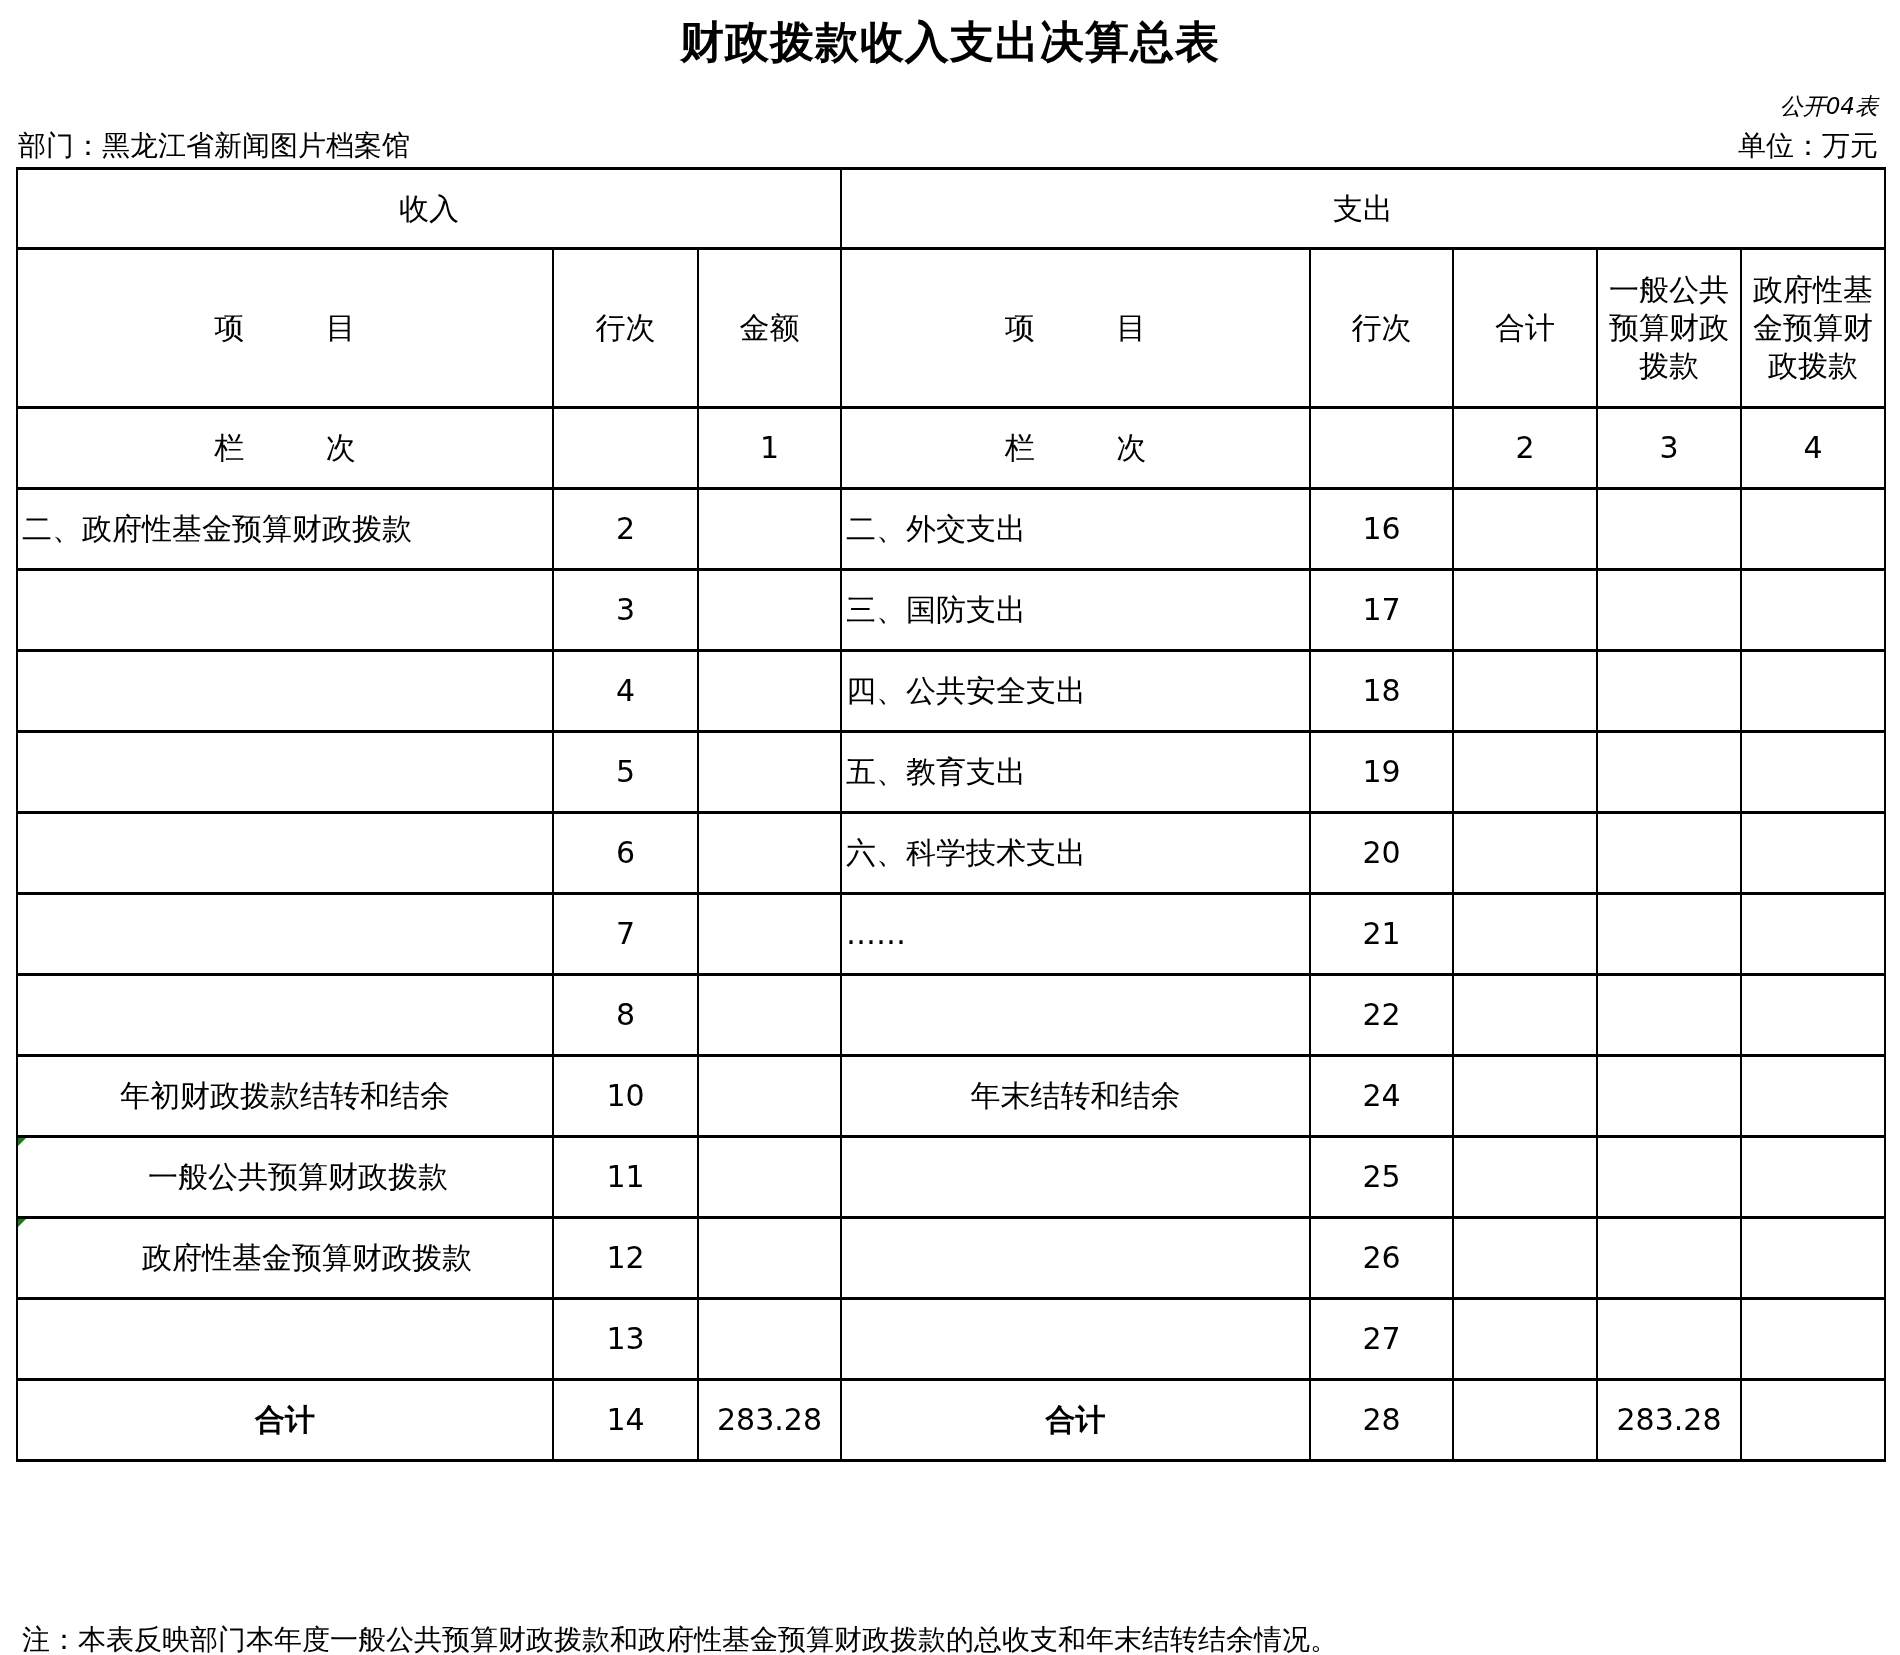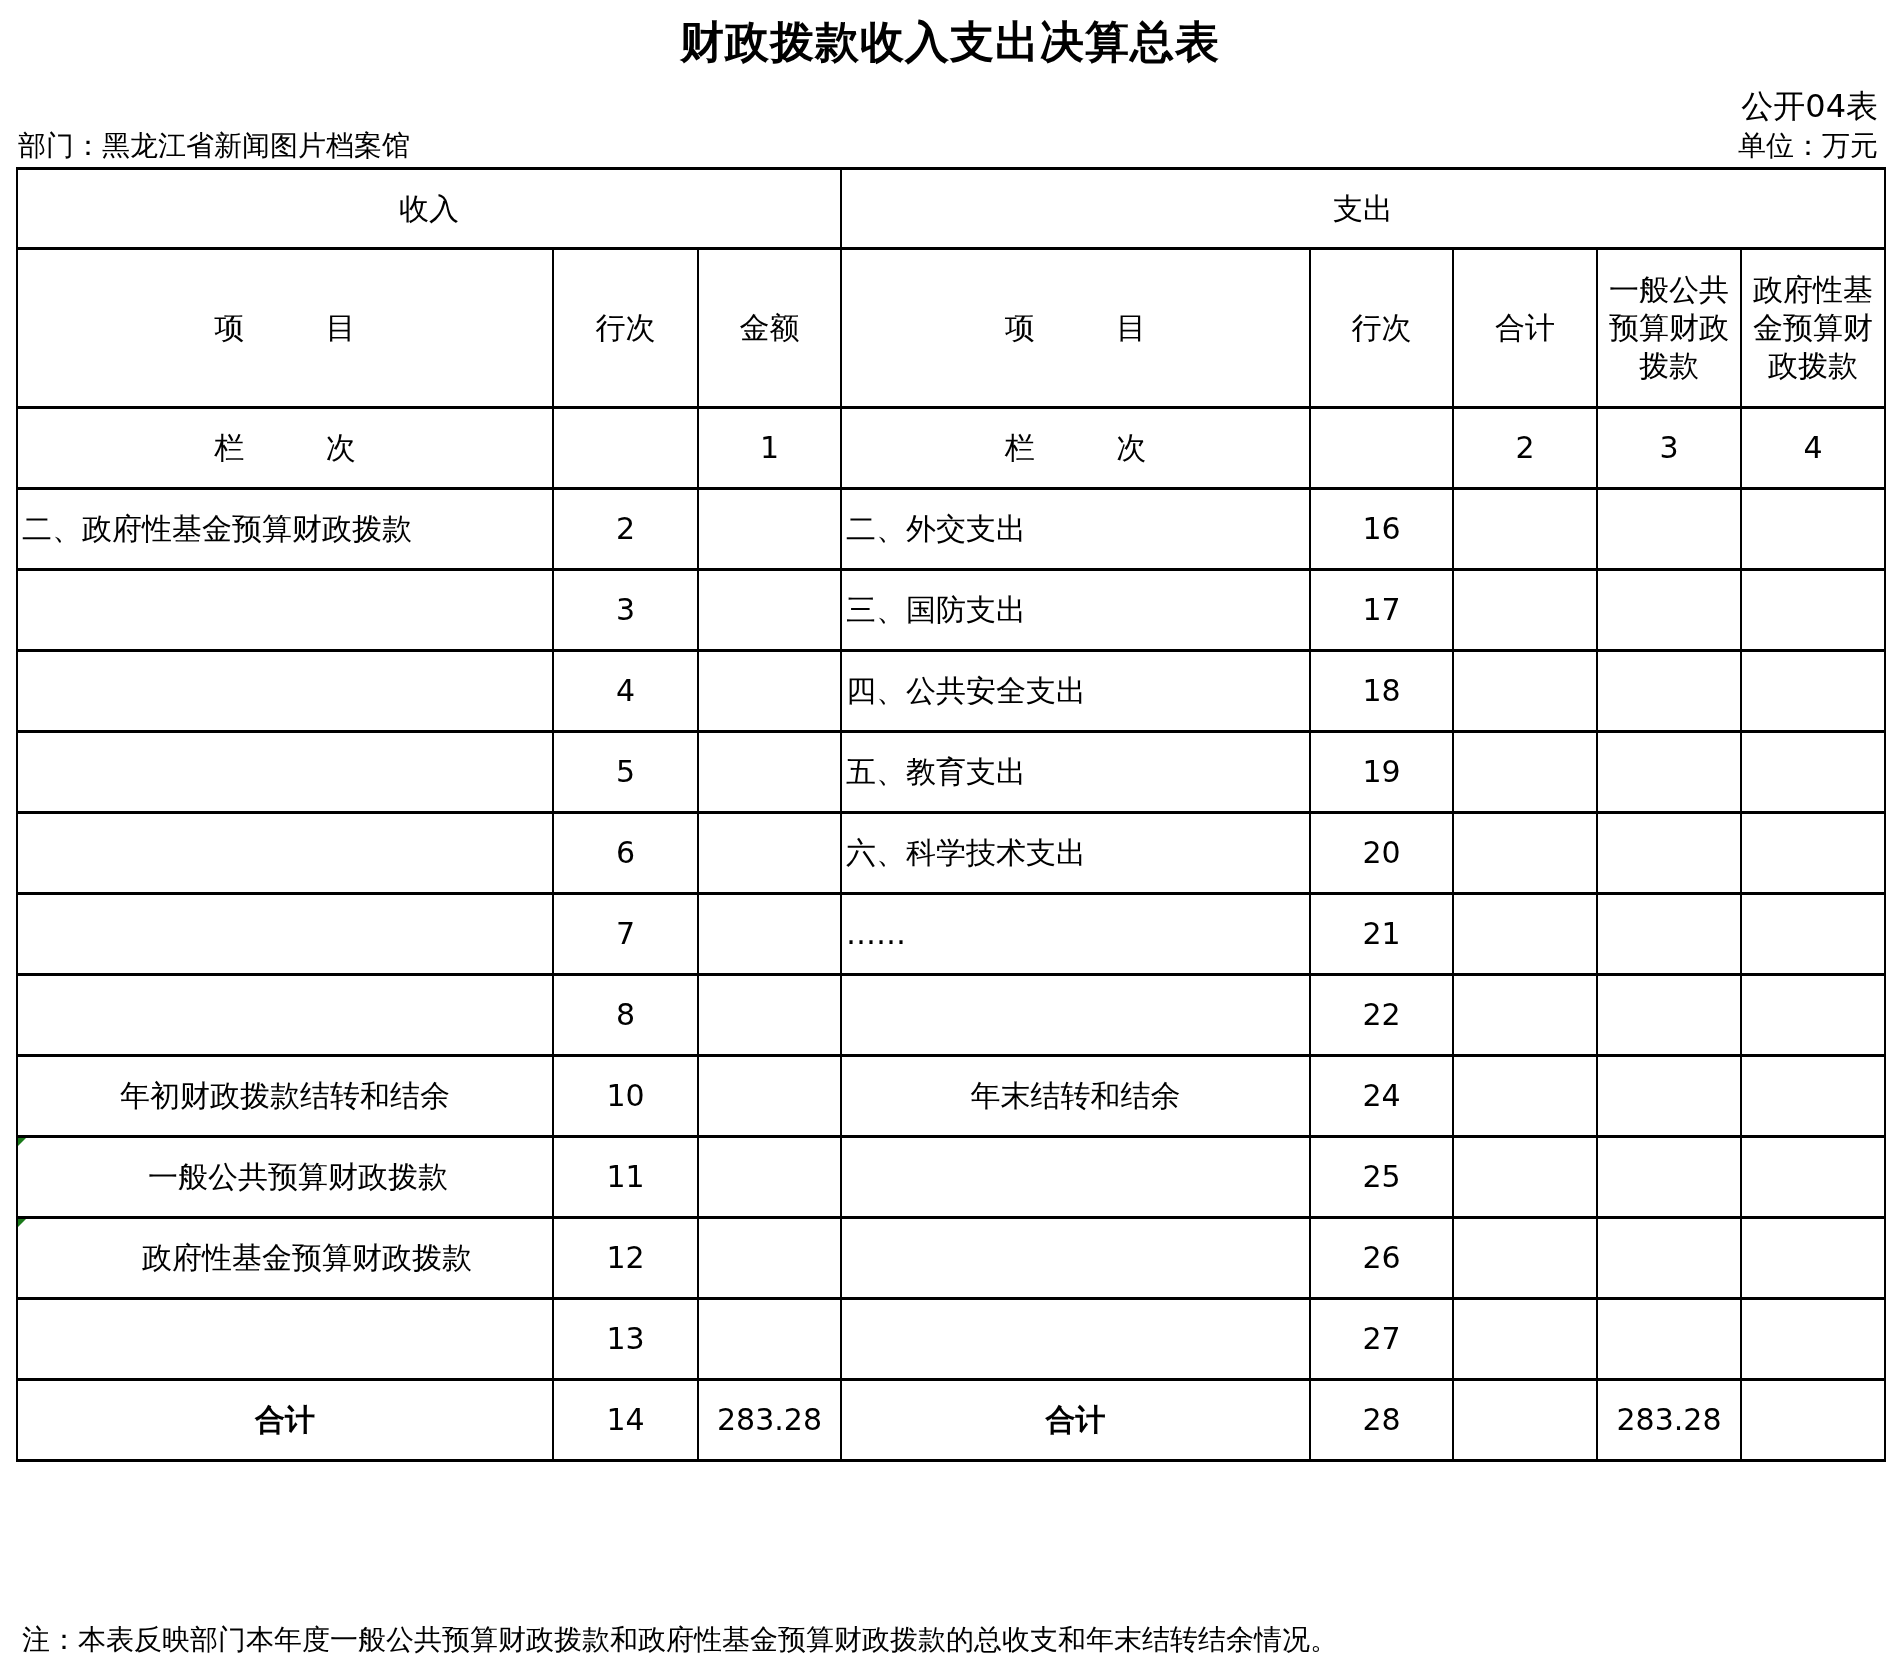--- a/index.html
+++ b/index.html
@@ -6,21 +6,21 @@
   body {
     width: 1900px; height: 1655px; position: relative; overflow: hidden;
     font-family: "DejaVu Sans", "Liberation Sans", sans-serif; color: #000;
   }
   .title {
     position: absolute; left: 0; width: 1900px; top: 14px; height: 56px;
     text-align: center; font-size: 44px; font-weight: bold; line-height: 56px;
     letter-spacing: 1px;
   }
   .form-no {
-    position: absolute; right: 22px; top: 88px; font-size: 32px; line-height: 36px;
+    position: absolute; right: 22px; top: 88px; font-size: 23px; line-height: 36px; font-style: italic;
   }
   .unit {
     position: absolute; right: 22px; top: 128px; font-size: 28px; line-height: 36px;
   }
   .dept {
     position: absolute; left: 18px; top: 128px; font-size: 28px; line-height: 36px;
   }
   .note {
     position: absolute; left: 22px; top: 1622px; font-size: 28px; line-height: 36px;
     white-space: nowrap;

